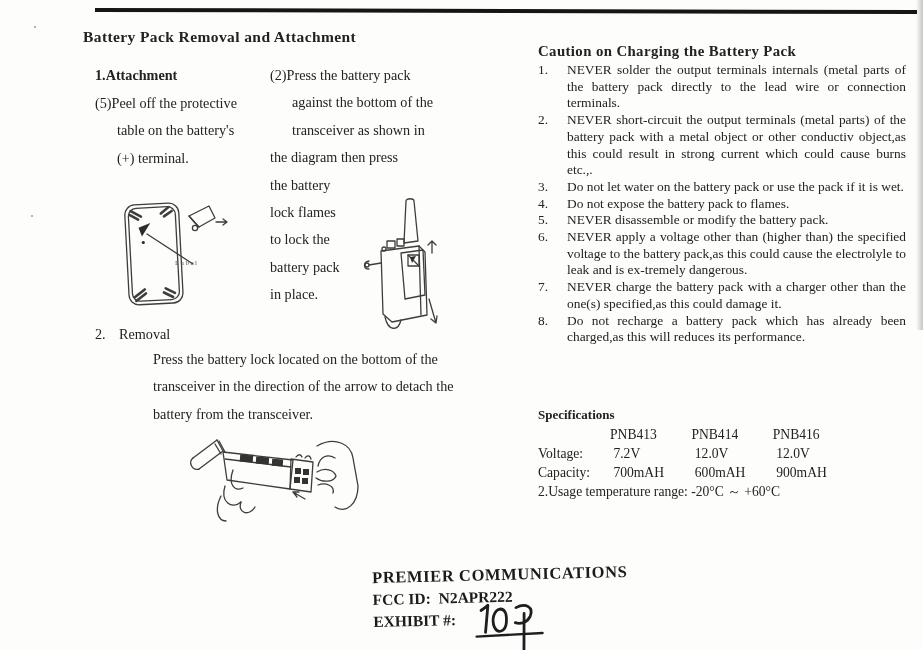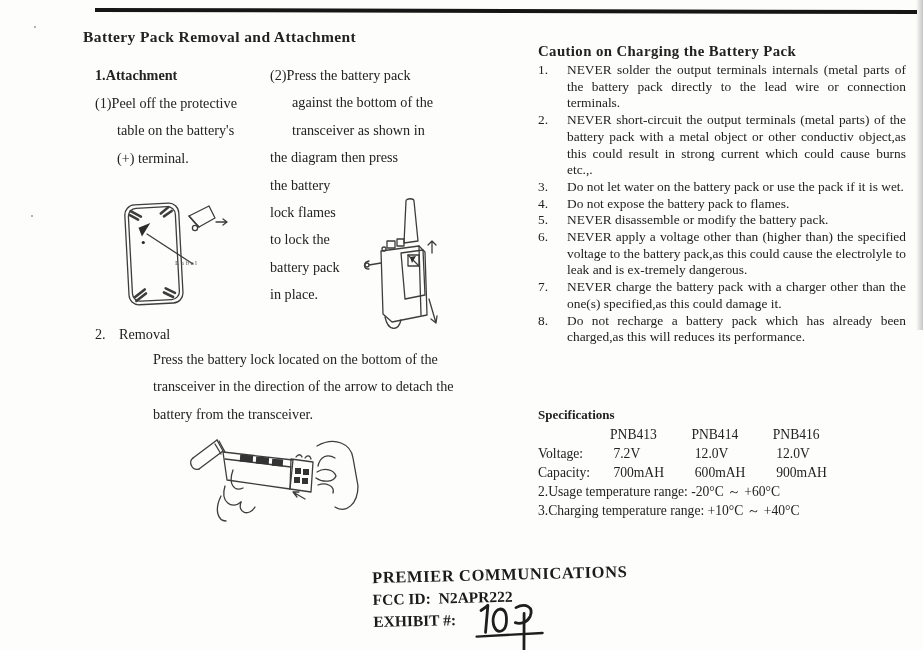--- a/index.html
+++ b/index.html
@@ -46,21 +46,21 @@
   <div class="rule-top abs" style="left:95px;top:9px;width:822px;"></div>
   <div class="edge-shade"></div>
   <div class="speck" style="left:34px;top:26px;width:2px;height:2px;"></div>
   <div class="speck" style="left:31px;top:215px;width:2px;height:2px;"></div>
 
   <div class="h1 abs" style="left:83px;top:28px;">Battery Pack Removal and Attachment</div>
 
   <div class="lc-line bold abs" style="left:95px;top:62px;">1.Attachment</div>
 
   <div class="abs stack" style="left:95px;top:90px;">
-    <div class="lc-line">(1)Peel off the protective</div>
+    <div class="lc-line">(5)Peel off the protective</div>
     <div class="lc-line ind">table on the battery's</div>
     <div class="lc-line ind">(+) terminal.</div>
   </div>
 
   <div class="abs stack" style="left:270px;top:62px;">
     <div class="lc-line">(2)Press the battery pack</div>
     <div class="lc-line ind">against the bottom of the</div>
     <div class="lc-line ind">transceiver as shown in</div>
     <div class="lc-line">the diagram then press</div>
     <div class="lc-line">the battery</div>
@@ -211,21 +211,20 @@
       <span class="scol">12.0V</span>
       <span class="scol">12.0V</span>
     </div>
     <div>
       <span class="slabel">Capacity:</span>
       <span class="scol">700mAH</span>
       <span class="scol">600mAH</span>
       <span class="scol">900mAH</span>
     </div>
     <div>2.Usage temperature range: -20°C ～ +60°C</div>
-    <div>3.Charging temperature range: +10°C ～ +40°C</div>
   </div>
 
   <div class="footer abs" style="left:373px;top:564px;">
     <div class="f-company">PREMIER COMMUNICATIONS</div>
     <div class="f-line">
       <span>FCC ID:</span>&nbsp;
       <span>N2APR222</span>
     </div>
     <div class="f-line f-exhibit">
       <span>EXHIBIT #:</span>

